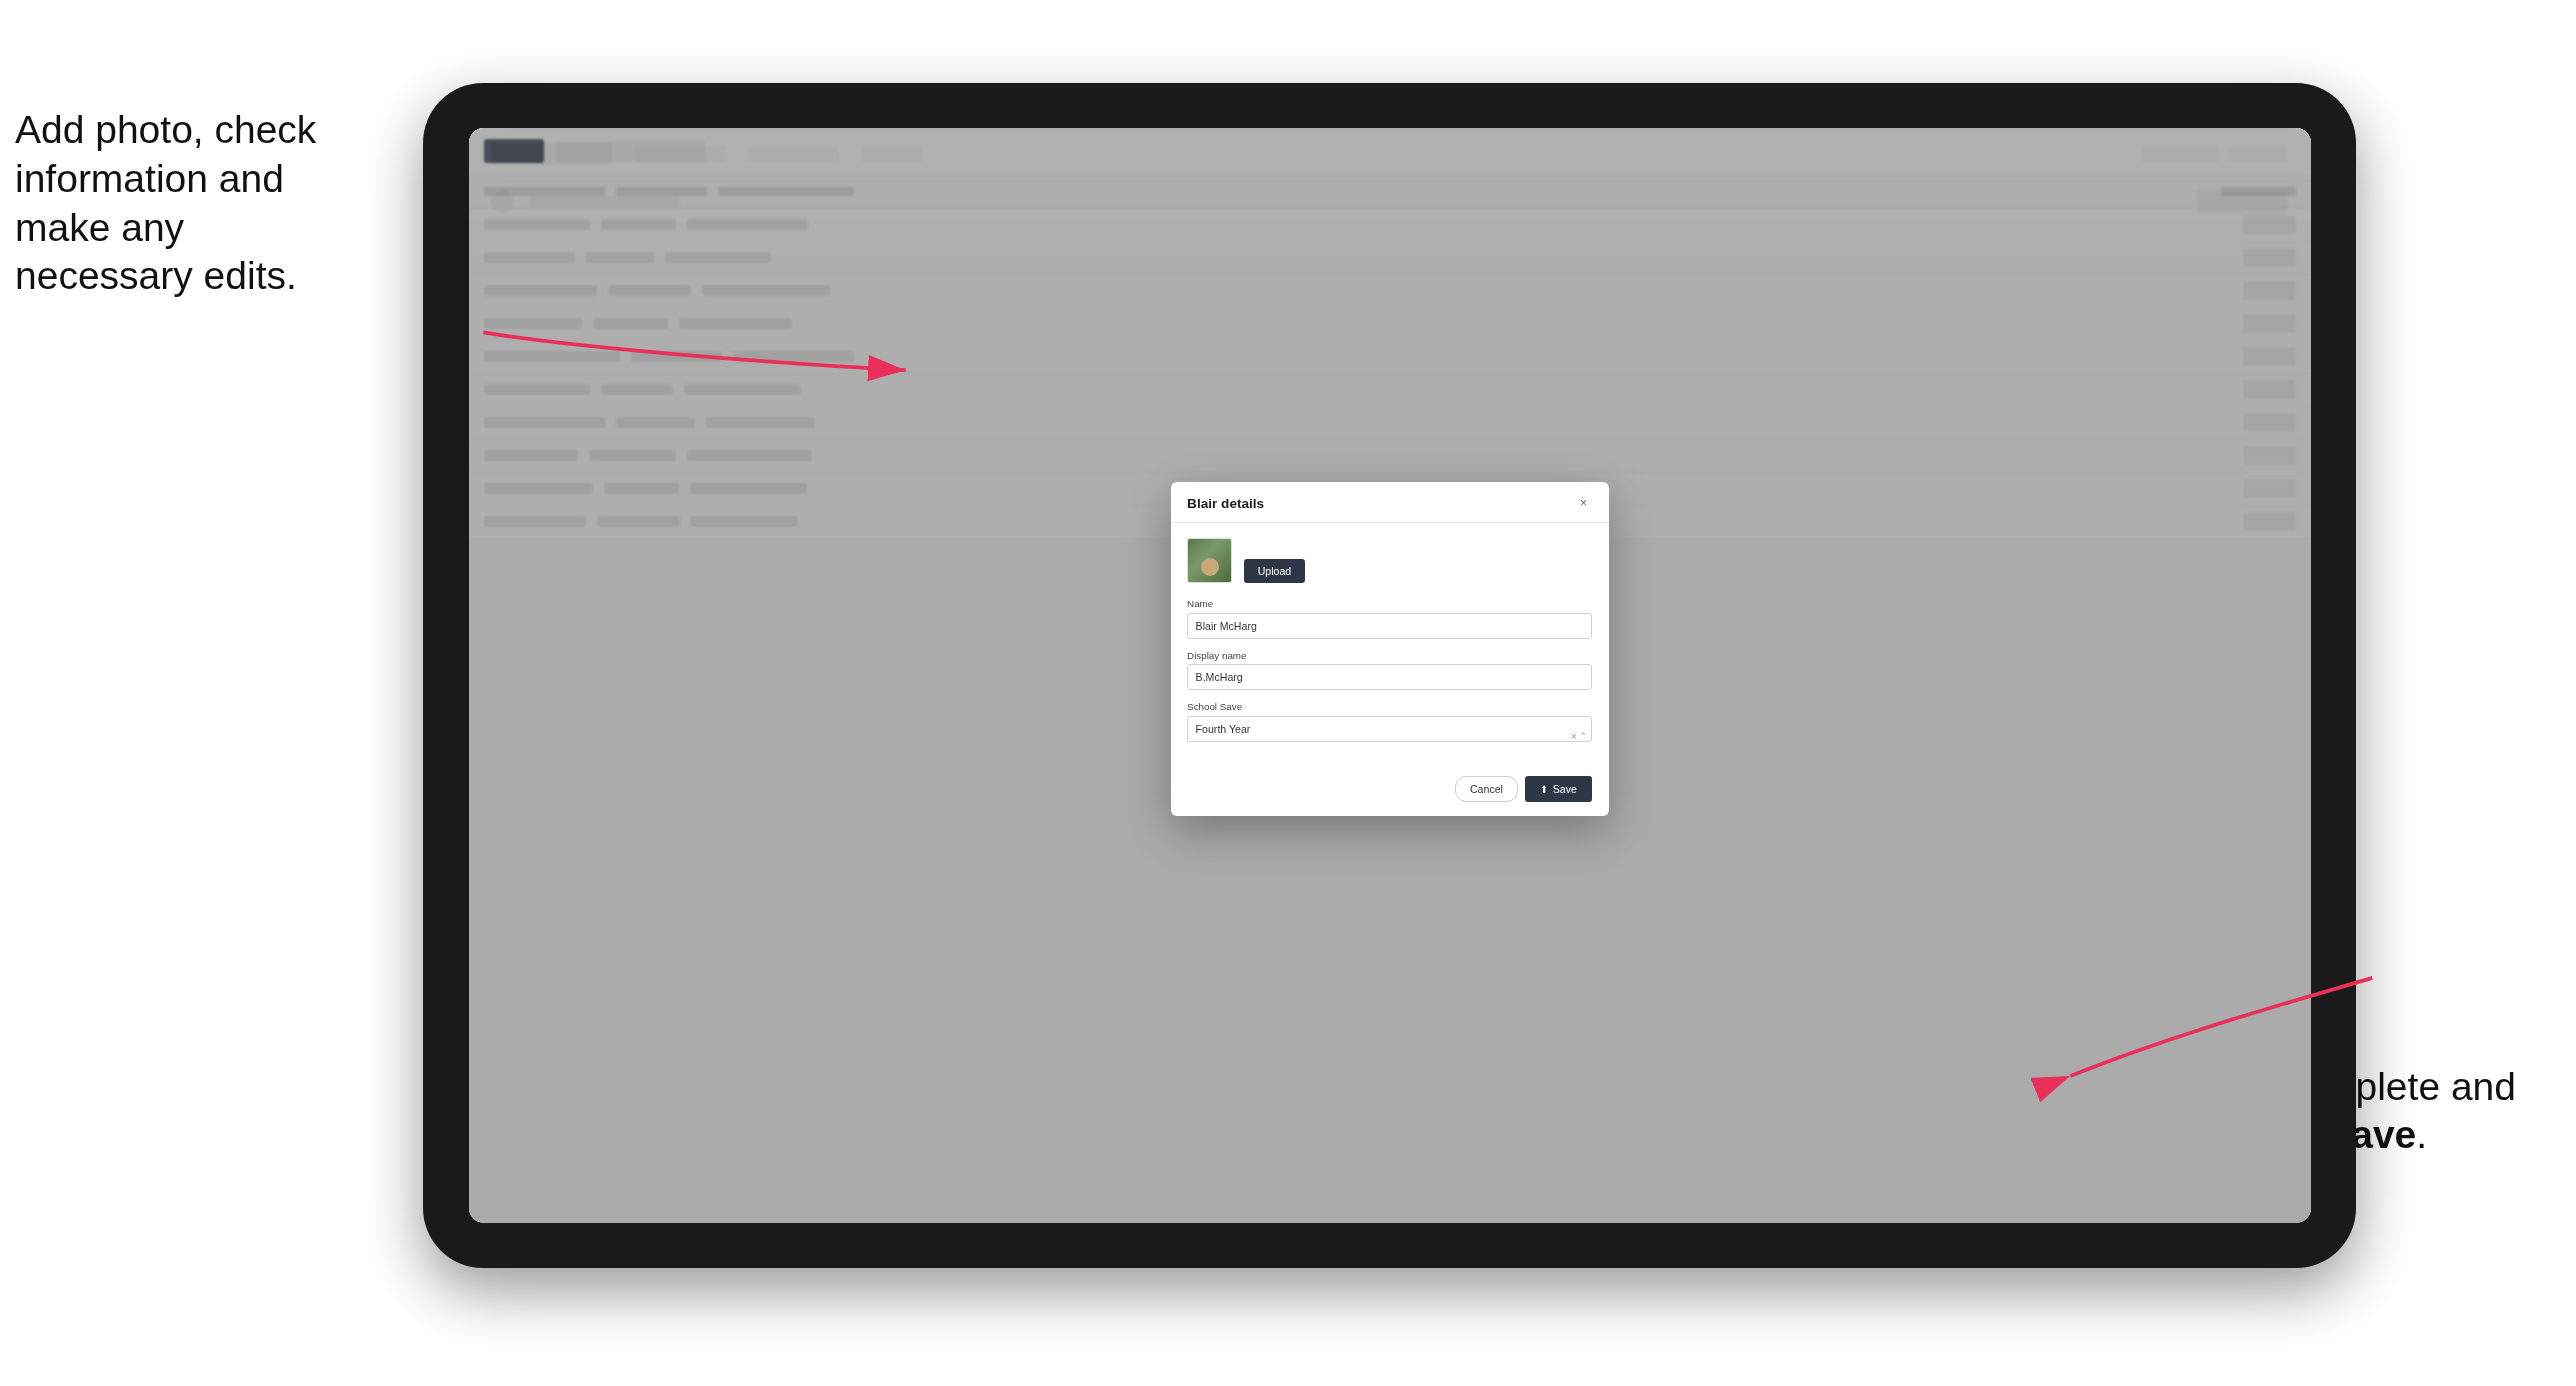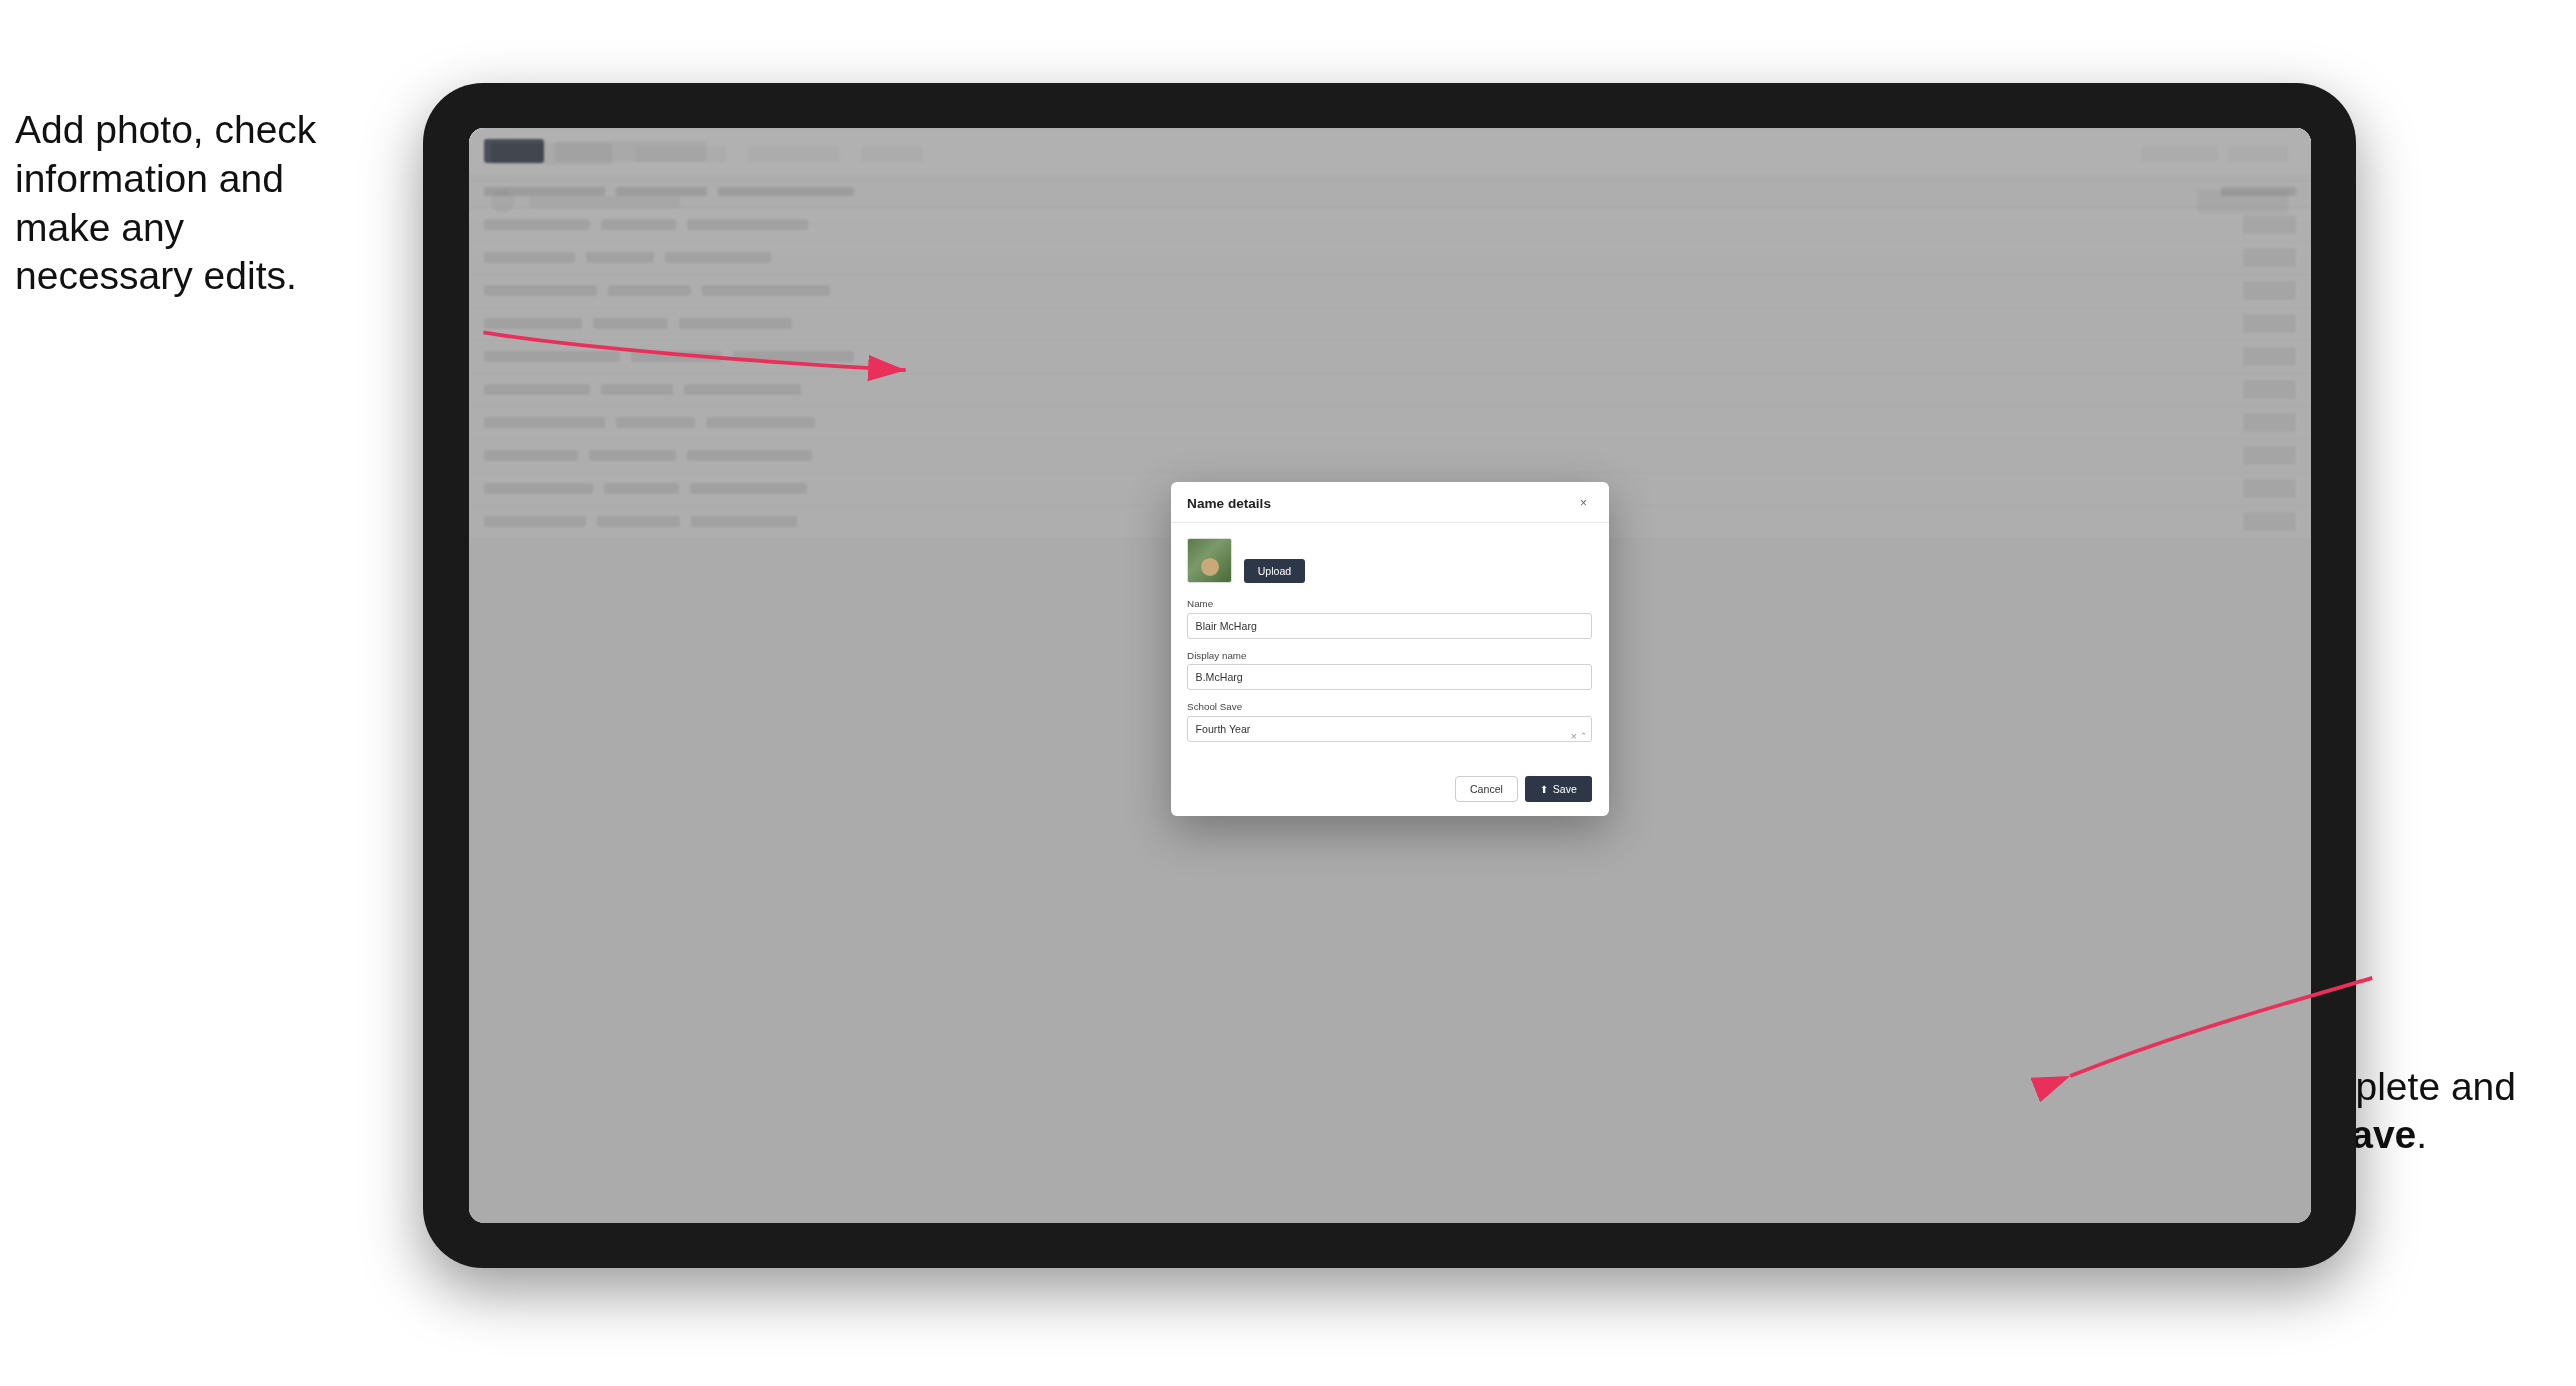--- a/index.html
+++ b/index.html
@@ -299,21 +299,21 @@
       padding: 9px 16.6px 13.6px;
       display: flex;
       justify-content: flex-end;
       gap: 7.5px;
     }
 
     .cancel-btn {
       padding: 6px 13.6px;
       background: #fff;
       border: 0.8px solid #ccc;
-      border-radius: 4px;
+      border-radius: 11px;
       font-size: 10.6px;
       color: #333;
       cursor: pointer;
     }
 
     .save-btn {
       padding: 6px 15px;
       background: #2d3748;
       color: #fff;
       border: none;
@@ -501,21 +501,21 @@
           <div class="action-pill"></div>
         </div>
       </div>
     </div>
 
     <div class="modal-overlay">
 
       <div class="modal">
 
         <div class="modal-header">
-          <span class="modal-title">Name details</span>
+          <span class="modal-title">Blair details</span>
           <div class="modal-close">
             <span>×</span>
           </div>
         </div>
 
         <div class="modal-body">
 
           <div class="photo-section">
             <div class="photo-thumb">
               <div class="photo-thumb-img"></div>

